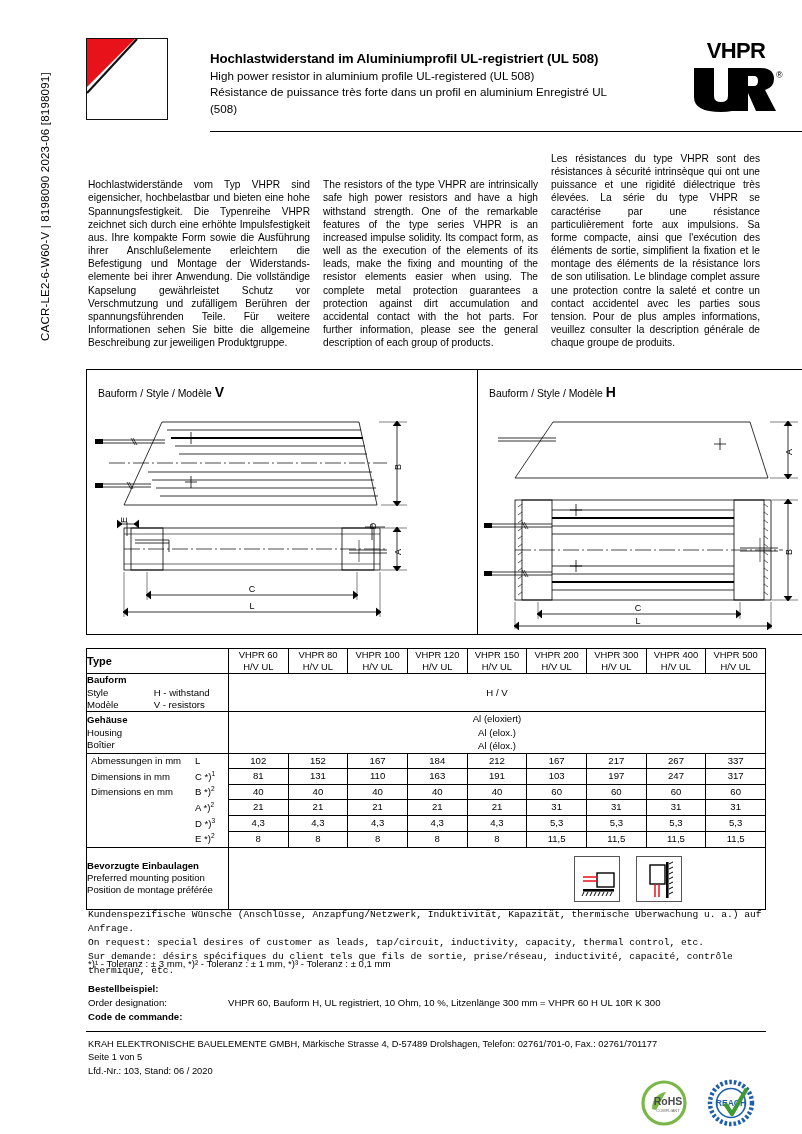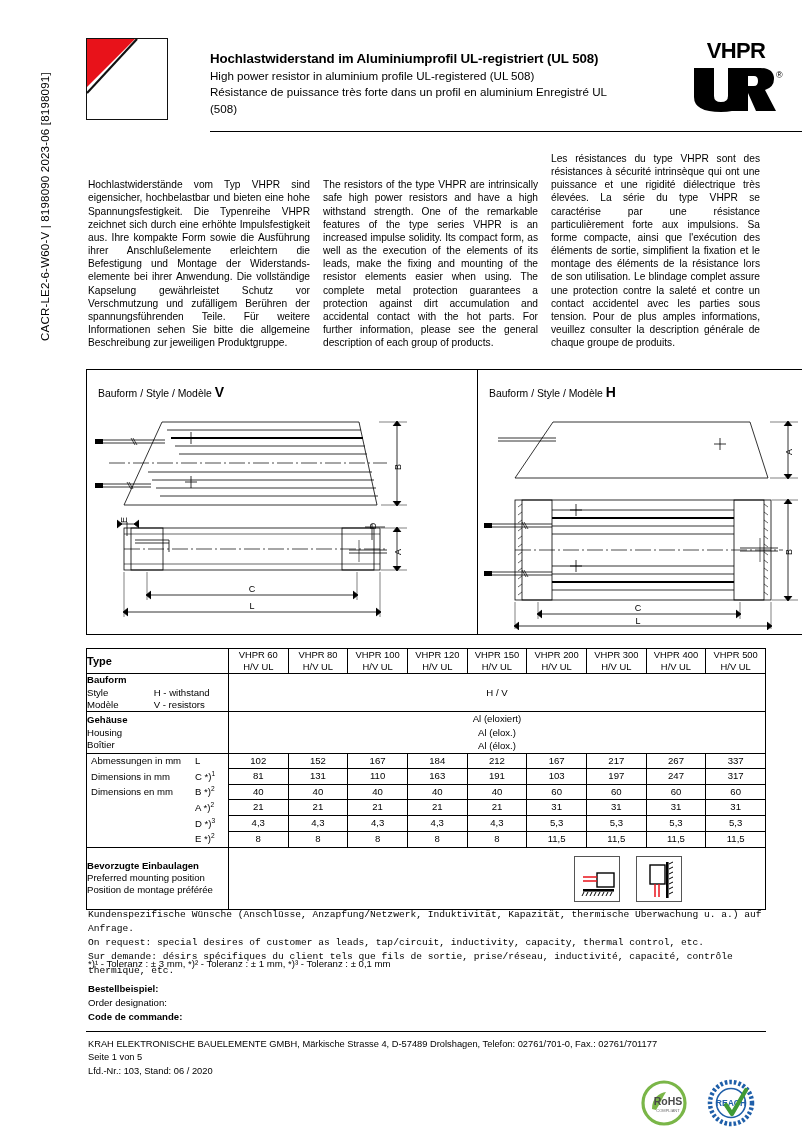--- a/index.html
+++ b/index.html
@@ -519,20 +519,21 @@
     <div>On request: special desires of customer as leads, tap/circuit, inductivity, capacity, thermal control, etc.</div>
     <div>Sur demande: désirs spécifiques du client tels que fils de sortie,  prise/réseau, inductivité, capacité, contrôle thermique, etc.</div>
   </div>
 
   <div class="tol">*)¹ - Toleranz : ± 3 mm,    *)²  - Toleranz : ± 1 mm,    *)³ - Toleranz : ± 0,1 mm</div>
 
   <div class="order">
     <div class="b">Bestellbeispiel:</div>
     <div class="row">
       <span class="k">Order designation:</span>
+      <span>VHPR 60, Bauform H, UL registriert, 10 Ohm, 10 %, Litzenlänge 300 mm = VHPR 60 H UL 10R K 300</span>
     </div>
     <div class="b">Code de commande:</div>
   </div>
 
   <div class="footline"></div>
 
   <div class="foot">
     <div>KRAH ELEKTRONISCHE BAUELEMENTE GMBH, Märkische Strasse 4, D-57489 Drolshagen, Telefon: 02761/701-0, Fax.: 02761/701177</div>
     <div>Seite 1 von 5</div>
     <div>Lfd.-Nr.: 103, Stand: 06 / 2020</div>

